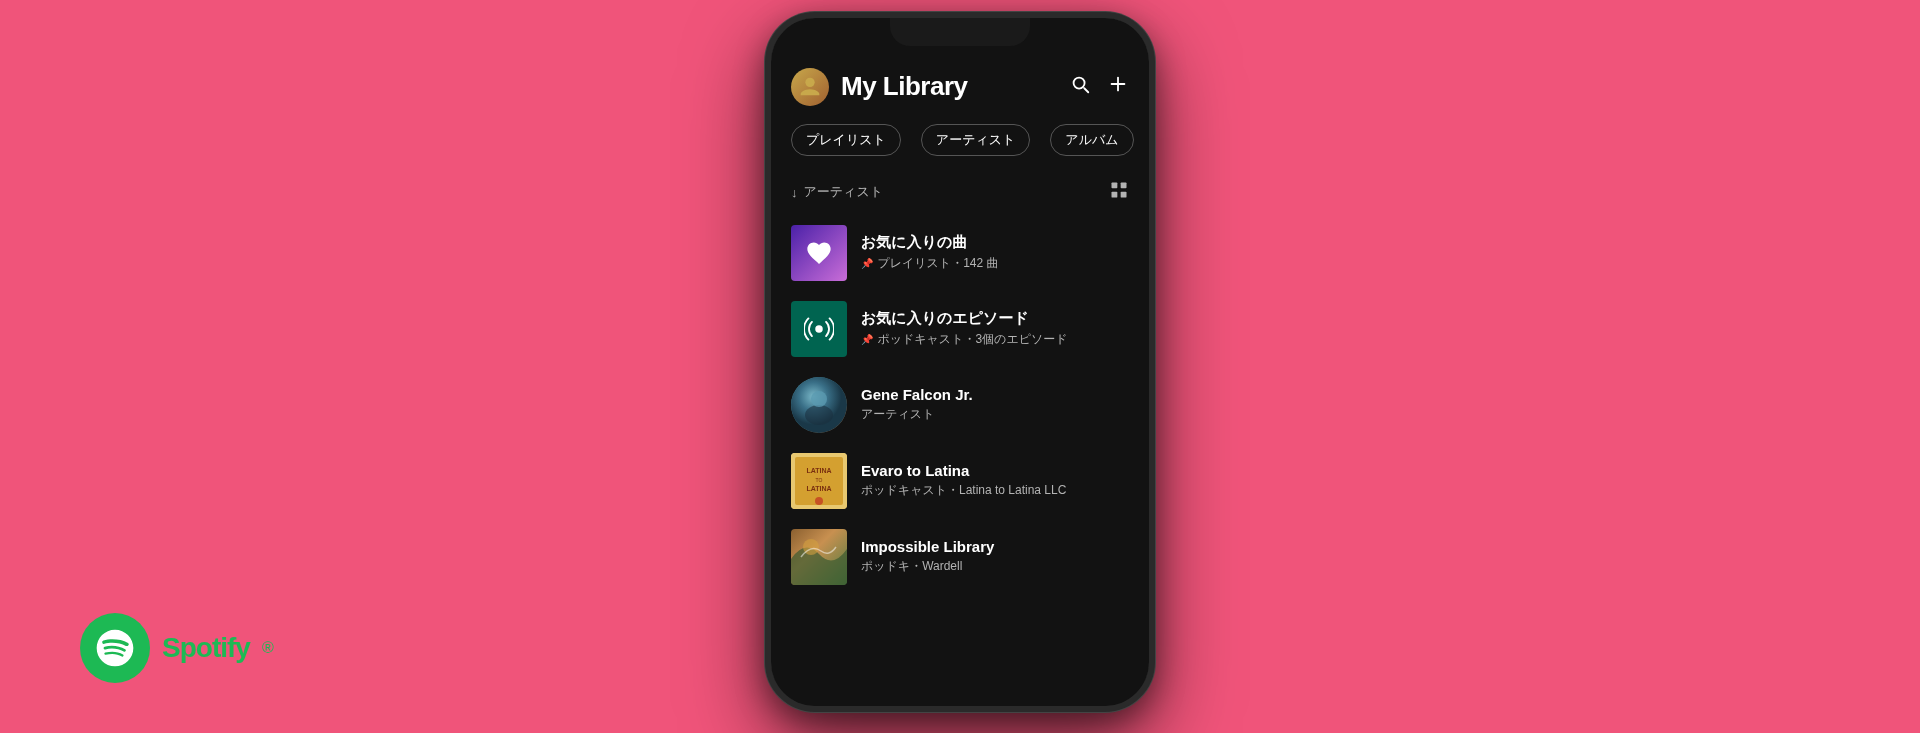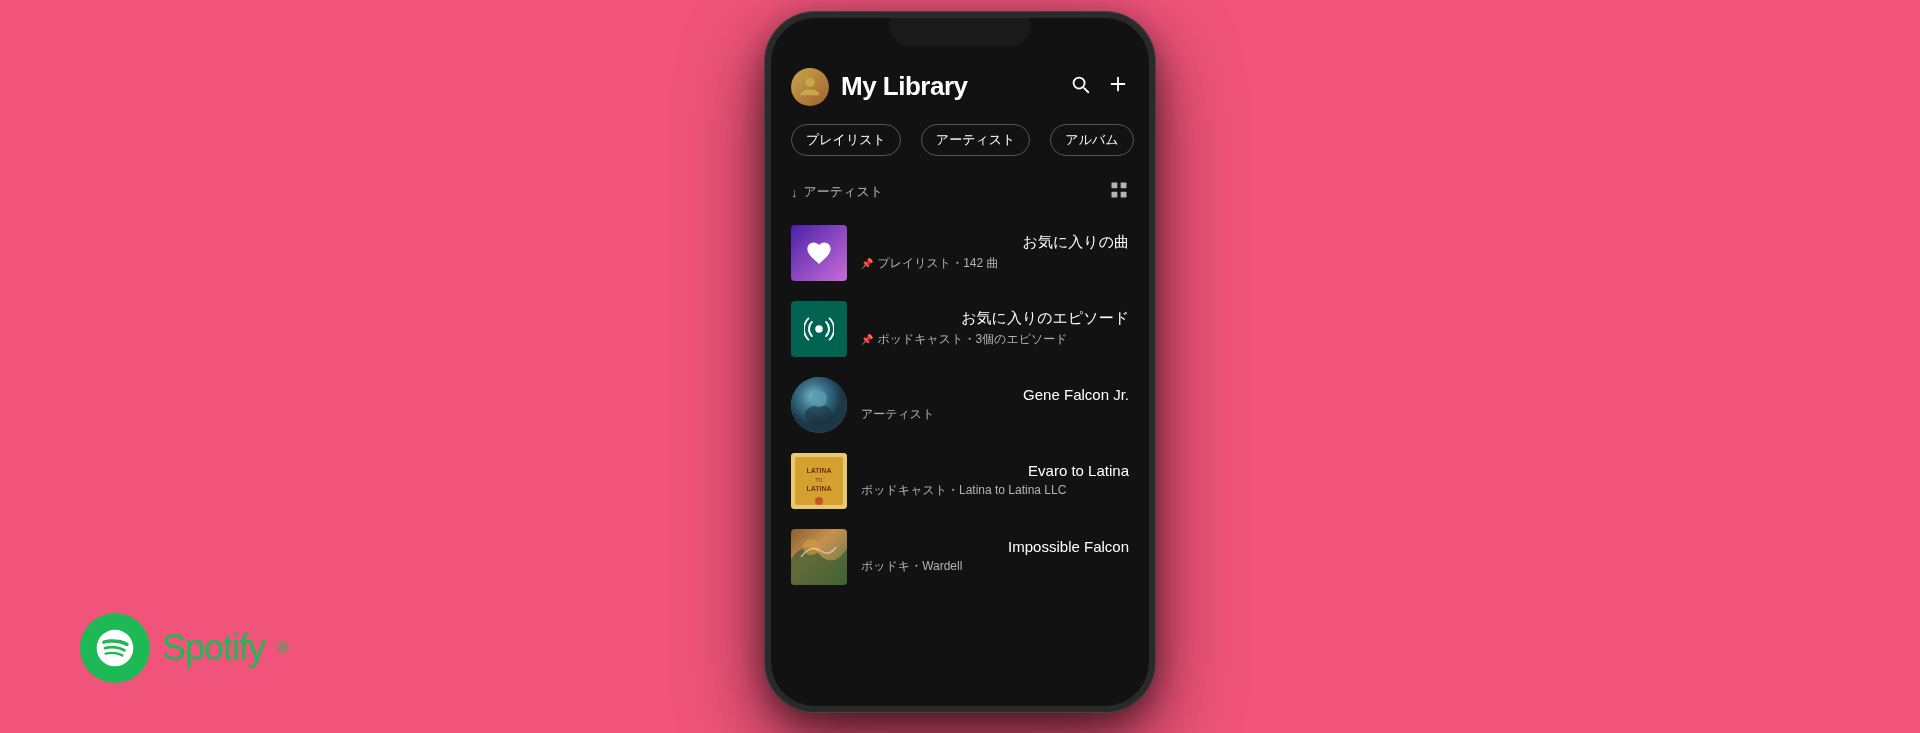--- a/index.html
+++ b/index.html
@@ -35,22 +35,22 @@
       align-items: center;
       justify-content: center;
     }
 
     .spotify-circle svg {
       width: 44px;
       height: 44px;
     }
 
     .spotify-text {
-      font-size: 36px;
-      font-weight: 400;
+      font-size: 28px;
+      font-weight: 700;
       color: #1DB954;
       letter-spacing: -1px;
     }
 
     .spotify-registered {
       font-size: 16px;
       vertical-align: super;
       color: #1DB954;
     }
 
@@ -225,27 +225,26 @@
       border-radius: 50%;
     }
 
     .item-info {
       flex: 1;
       min-width: 0;
     }
 
     .item-title {
       font-size: 15px;
-      font-weight: 400;
+      font-weight: 700;
       color: #ffffff;
       white-space: nowrap;
       overflow: hidden;
       text-overflow: ellipsis;
       margin-bottom: 3px;
-      text-align: right;
     }
 
     .item-subtitle {
       font-size: 12px;
       color: #b3b3b3;
       display: flex;
       align-items: center;
       gap: 4px;
       white-space: nowrap;
       overflow: hidden;
@@ -445,21 +444,21 @@
                     <stop offset="100%" stop-color="#4a7a40"></stop>
                   </linearGradient>
                 </defs>
                 <rect width="56" height="56" fill="url(#g2)"></rect>
                 <path d="M0 30 Q14 10 28 25 Q42 40 56 20 L56 56 L0 56Z" fill="#3a5a30" opacity="0.7"></path>
                 <circle cx="20" cy="18" r="8" fill="#d4a040" opacity="0.6"></circle>
                 <path d="M10 28 Q20 15 30 22 Q38 28 45 18" stroke="#fff" stroke-width="1.5" fill="none" opacity="0.5"></path>
               </svg>
             </div>
             <div class="item-info">
-              <div class="item-title">Impossible Falcon</div>
+              <div class="item-title">Impossible Library</div>
               <div class="item-subtitle">
                 <span>ポッドキ・Wardell</span>
               </div>
             </div>
           </div>
 
 
         </div>
 
         <div class="bottom-fade"></div>

